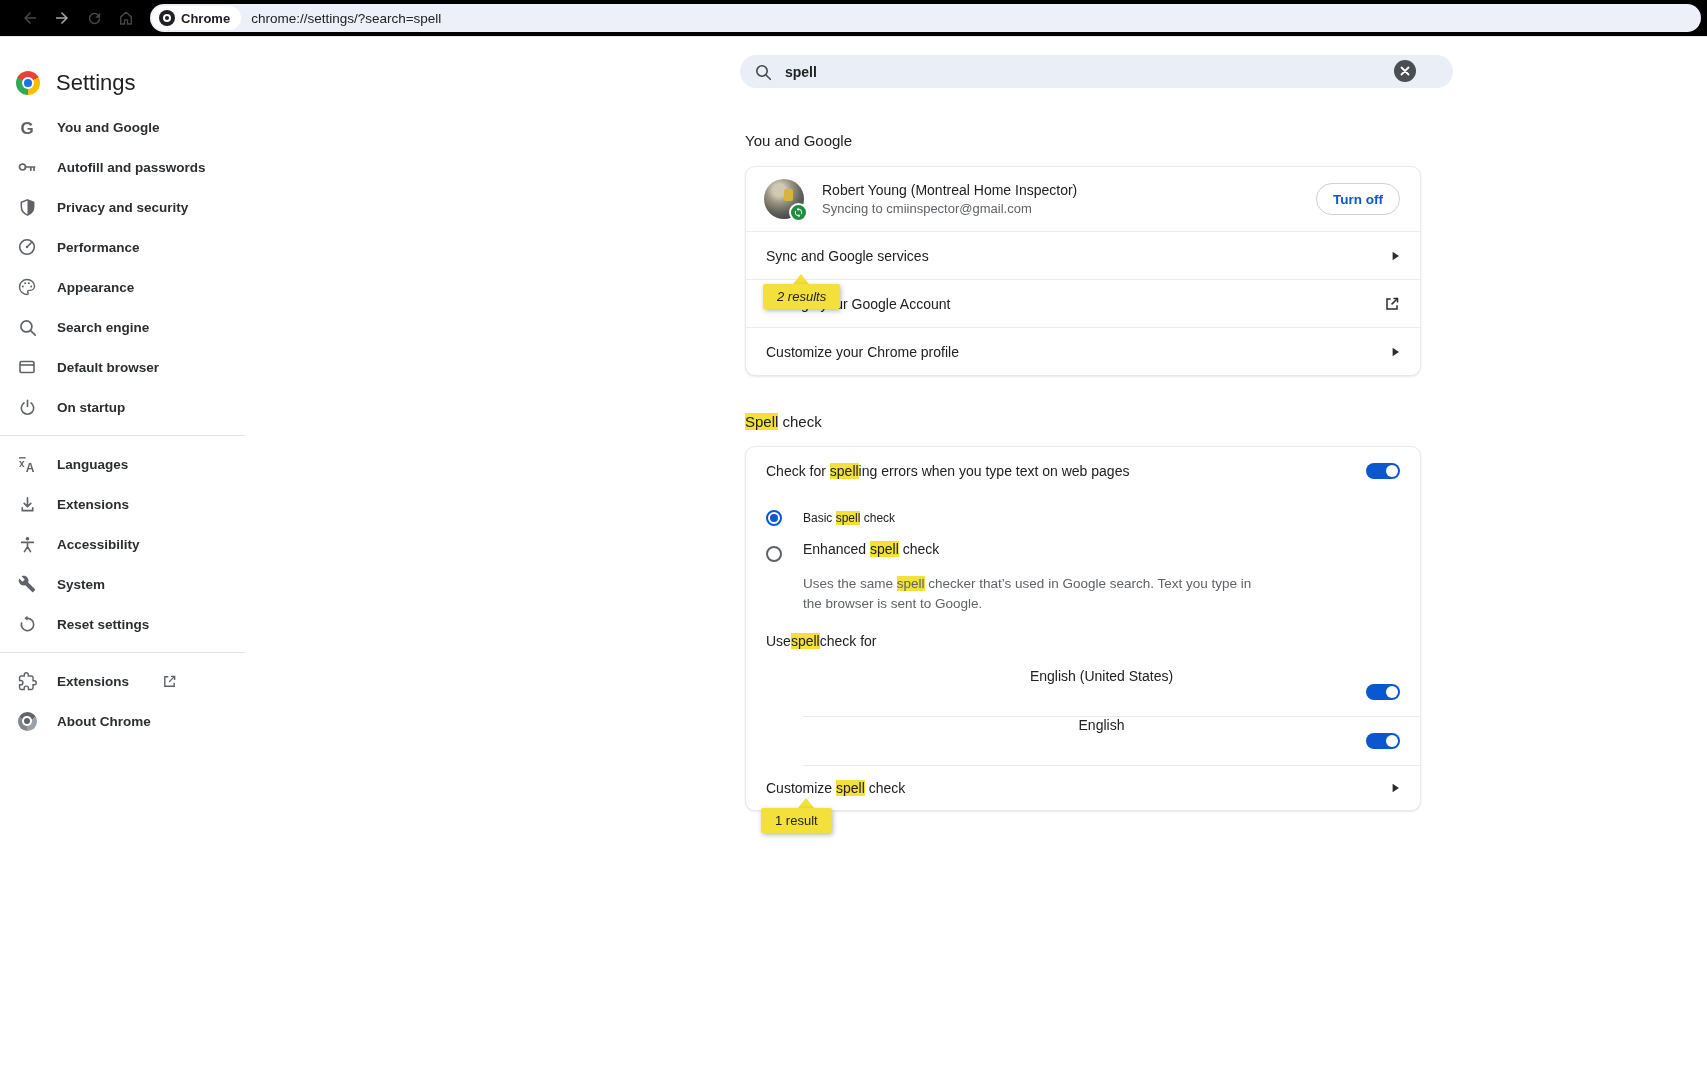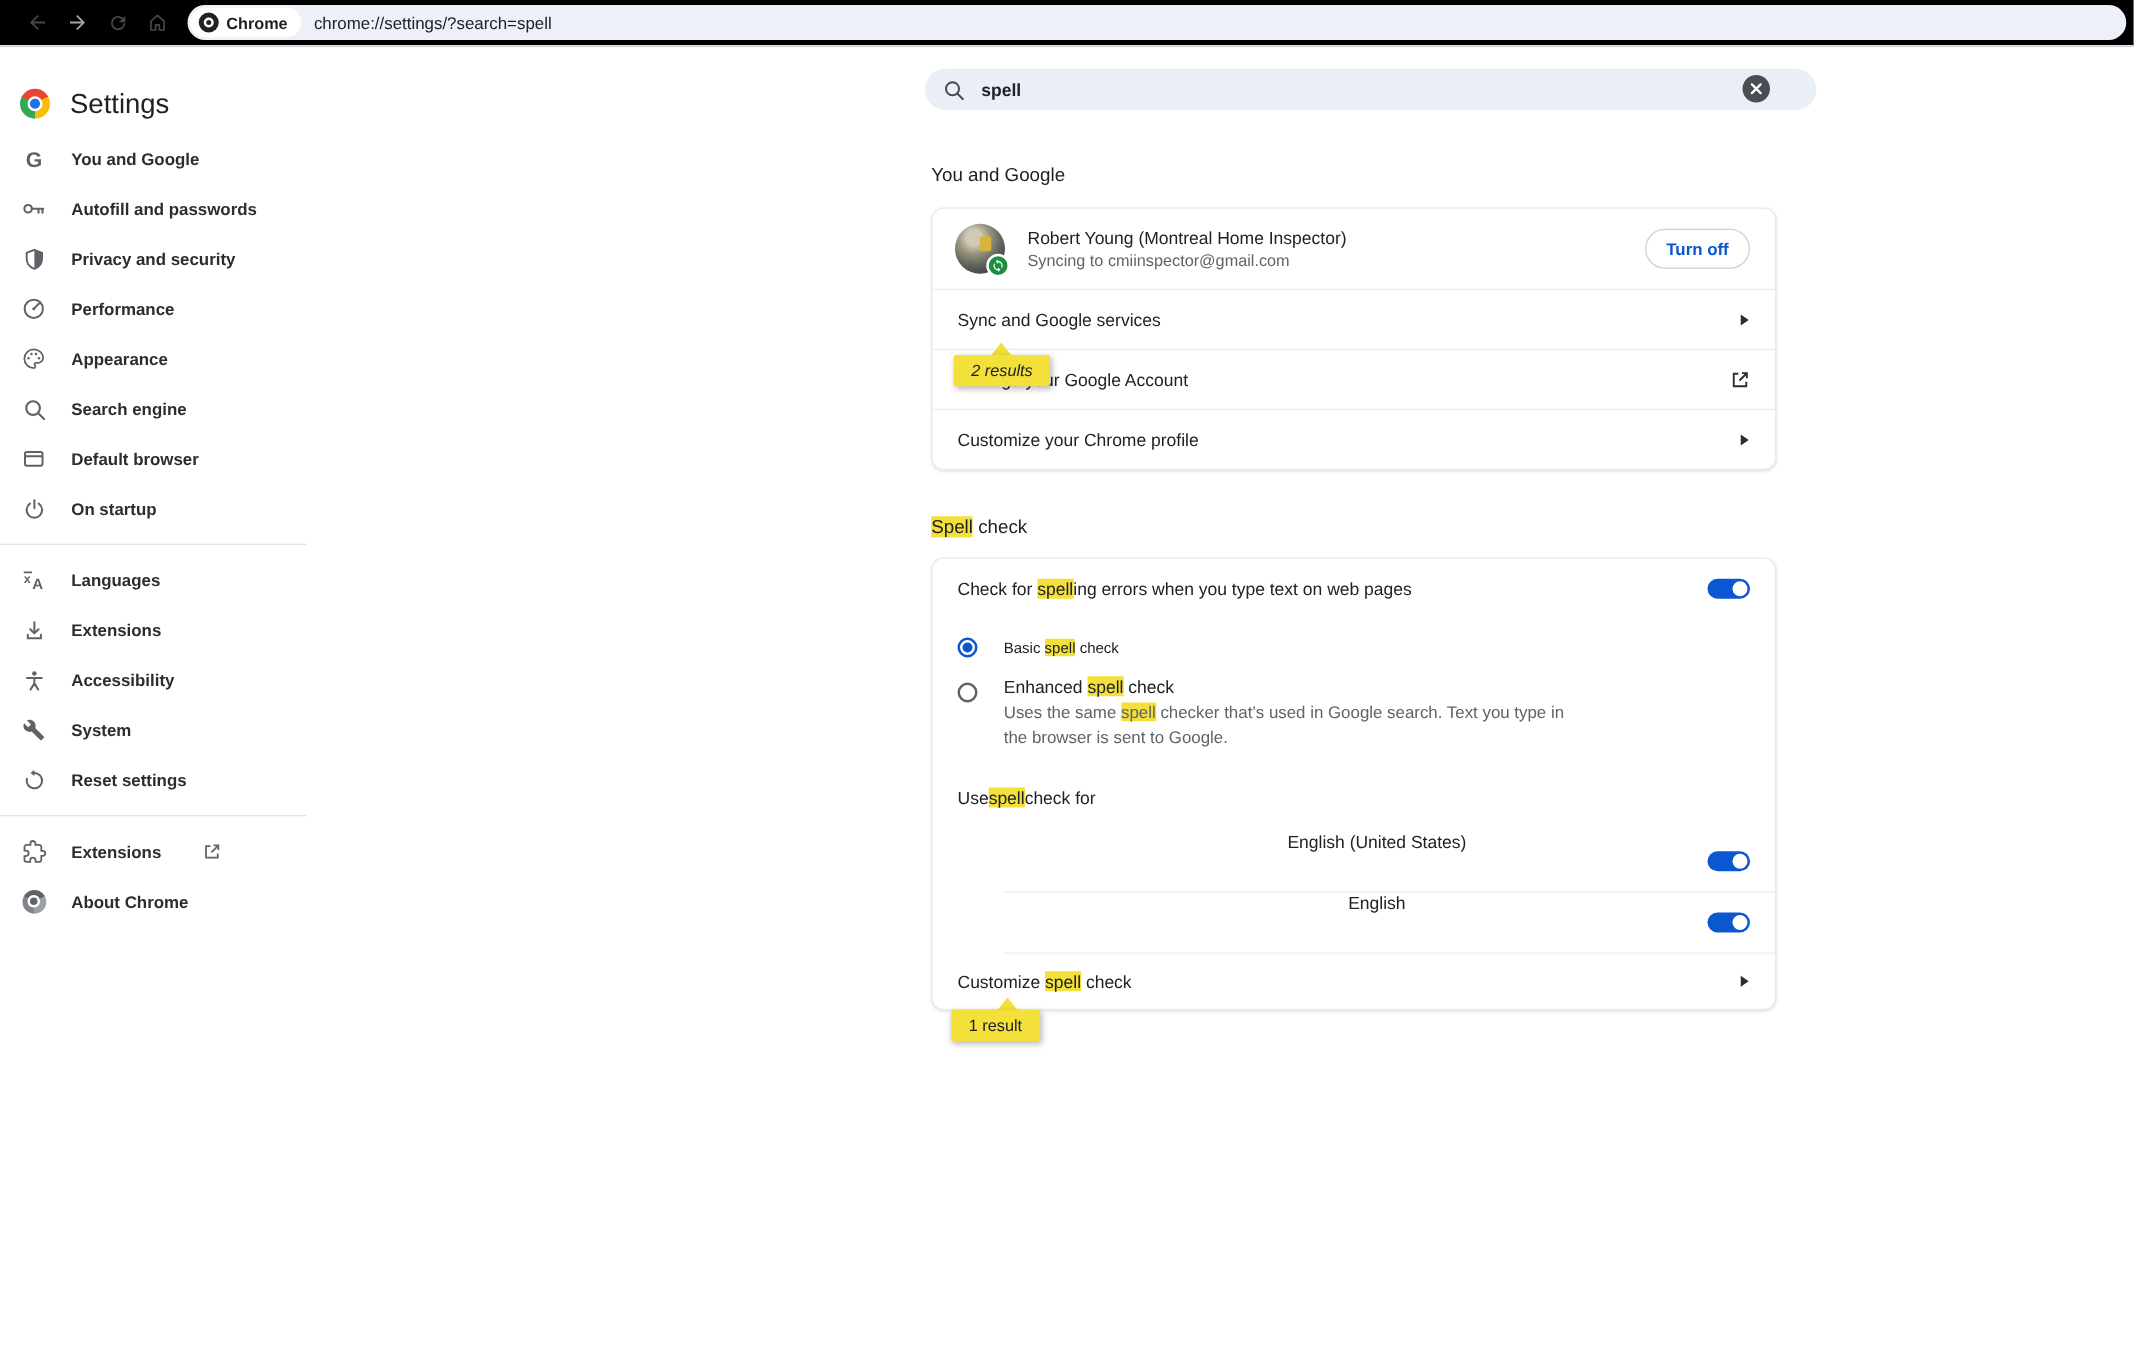--- a/index.html
+++ b/index.html
@@ -76,21 +76,21 @@
   .row{height:48px;display:flex;align-items:center;padding:0 20px;border-top:1px solid #ebebeb;
        font-size:14px;color:#202124;cursor:pointer;}
   .grow{flex:1;}
   .row-icon{margin-left:auto;display:flex;align-items:center;}
 
   
   .row-toggle{height:48px;display:flex;align-items:center;padding:0 20px;font-size:14px;}
   .row-radio{height:46px;display:flex;align-items:center;padding:0 20px;font-size:12px;}
   .enh-block{min-height:70px;display:flex;align-items:flex-start;padding:0 20px;font-size:14px;}
   .enh-text{margin-left:21px;}
-  .enh-desc{font-size:13.5px;line-height:20px;color:#5f6368;margin-top:3px;max-width:462px;}
+  .enh-desc{font-size:13.5px;line-height:20px;color:#5f6368;margin-top:17px;max-width:462px;}
   .use-for{height:54px;display:flex;align-items:center;padding:0 20px;font-size:14px;}
   .lang-row{height:48px;display:flex;align-items:center;padding:0 20px 0 57px;font-size:14px;flex-direction:column;}
   .inset-divider{height:1px;background:#ebebeb;margin-left:57px;}
   .row-customize{height:44px;display:flex;align-items:center;padding:0 20px;font-size:14px;cursor:pointer;}
 
   .radio{width:16px;height:16px;border-radius:50%;border:2px solid var(--accent,#0b57d0);
          position:relative;flex:0 0 auto;cursor:pointer;}
   .radio.sel::after{content:"";position:absolute;inset:2px;border-radius:50%;background:var(--accent,#0b57d0);}
   .radio.unsel{border-color:#5f6368;}
   .radio-label{margin-left:21px;}

